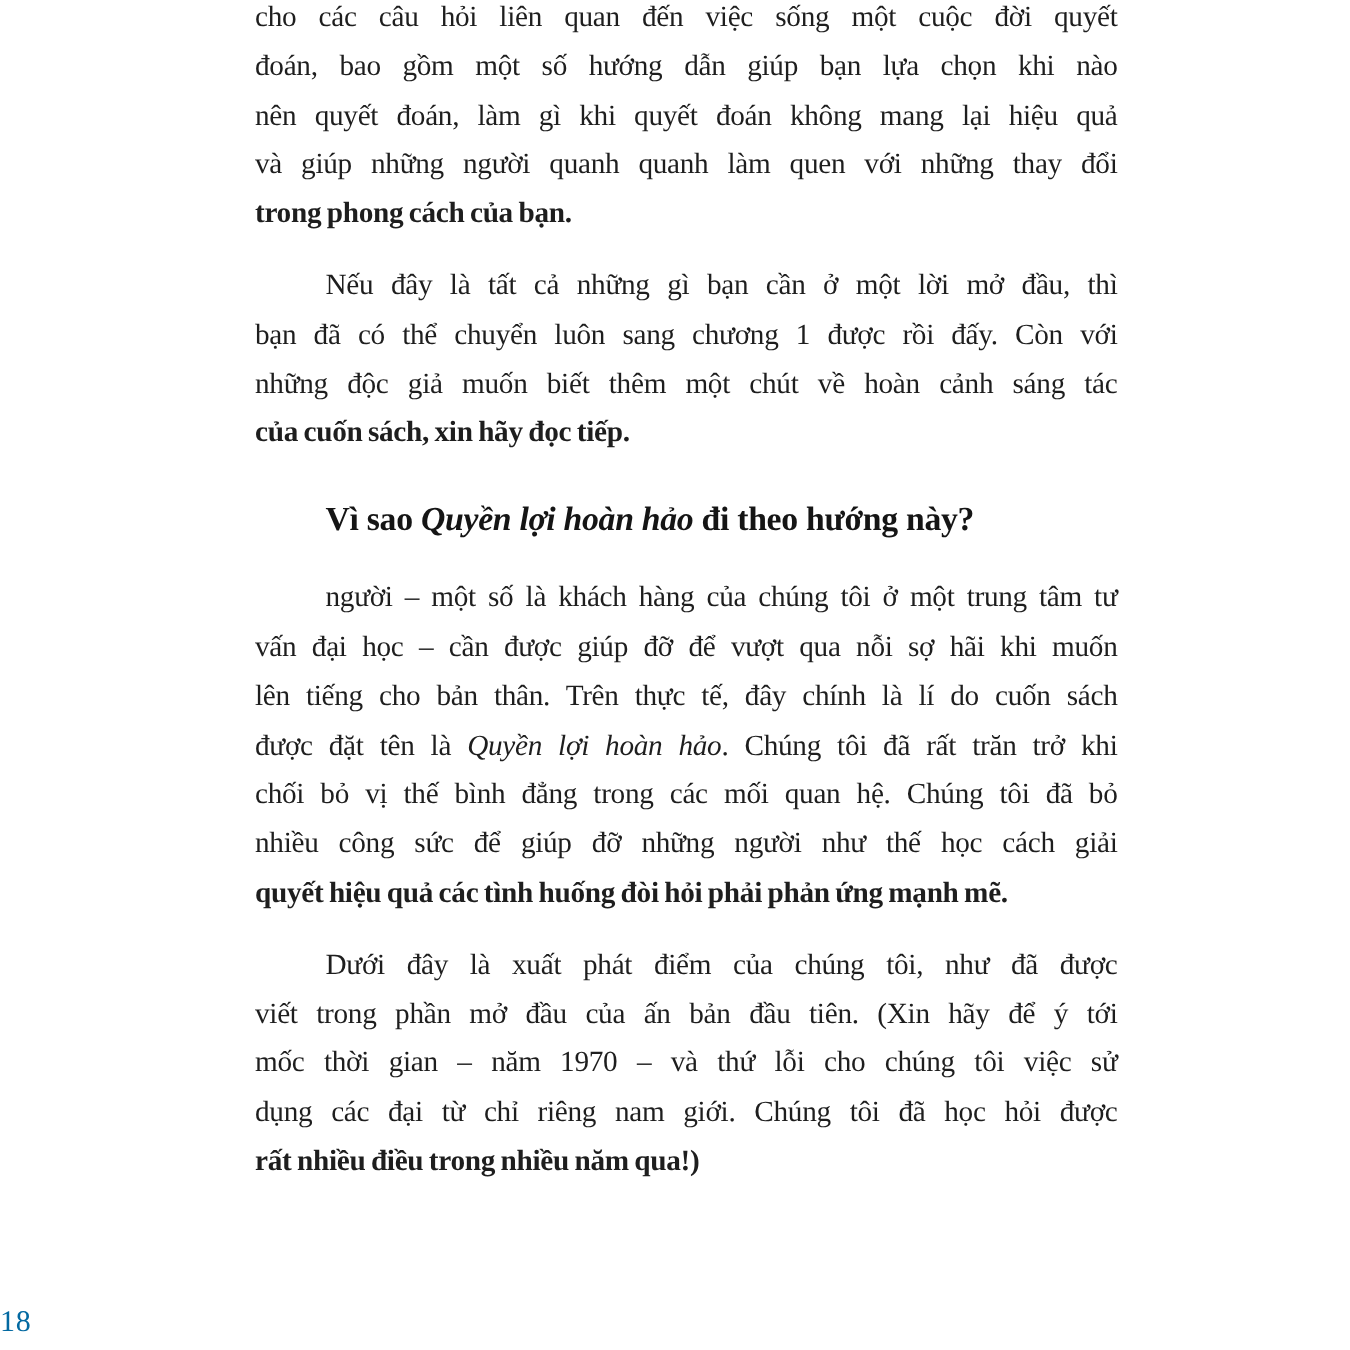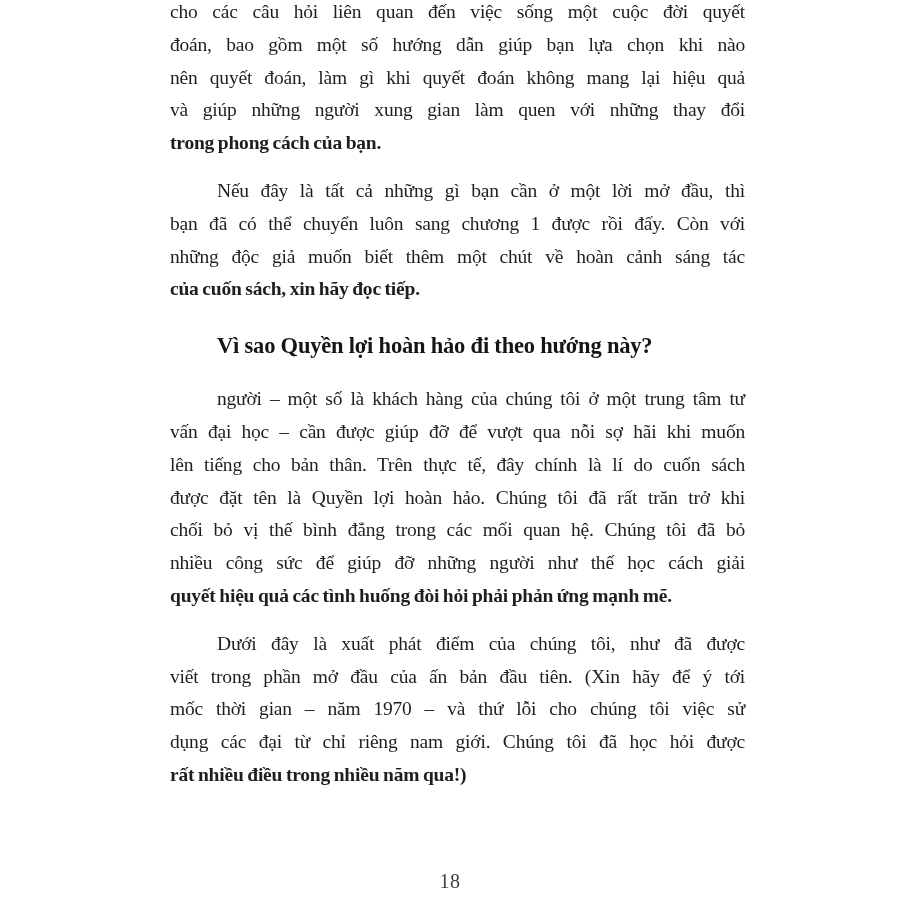--- a/index.html
+++ b/index.html
@@ -44,42 +44,42 @@
   .heading {
     margin: 20px 0 17px 0;
     padding-left: 47px;
     font-size: 22.5px;
     font-weight: bold;
     line-height: 40px;
     letter-spacing: -0.2px;
     color: #151515;
   }
   .italic {
+    font-style: italic;
   }
   .page-number {
     position: absolute;
     top: 870px;
     left: 0;
     width: 900px;
-    text-align: center;
     font-size: 20px;
     letter-spacing: 0.5px;
-    color: #404040;
+    color: #0369a1;
   }
 </style>
 </head>
 <body>
 
 <div class="page">
   <main class="text-block" id="text-block">
       <div class="para">
         <div class="line"><span class="">cho các câu hỏi liên quan đến việc sống một cuộc đời quyết</span></div>
         <div class="line"><span class="">đoán, bao gồm một số hướng dẫn giúp bạn lựa chọn khi nào</span></div>
         <div class="line"><span class="">nên quyết đoán, làm gì khi quyết đoán không mang lại hiệu quả</span></div>
-        <div class="line"><span class="">và giúp những người xung gian làm quen với những thay đổi</span></div>
+        <div class="line"><span class="">và giúp những người quanh quanh làm quen với những thay đổi</span></div>
         <div class="line last"><span class="">trong phong cách của bạn.</span></div>
       </div>
       <div class="para indent">
         <div class="line"><span class="">Nếu đây là tất cả những gì bạn cần ở một lời mở đầu, thì</span></div>
         <div class="line"><span class="">bạn đã có thể chuyển luôn sang chương 1 được rồi đấy. Còn với</span></div>
         <div class="line"><span class="">những độc giả muốn biết thêm một chút về hoàn cảnh sáng tác</span></div>
         <div class="line last"><span class="">của cuốn sách, xin hãy đọc tiếp.</span></div>
       </div>
       <h2 class="heading"><span class="">Vì sao </span><span class="italic">Quyền lợi hoàn hảo</span><span class=""> đi theo hướng này?</span></h2>
       <div class="para indent">

